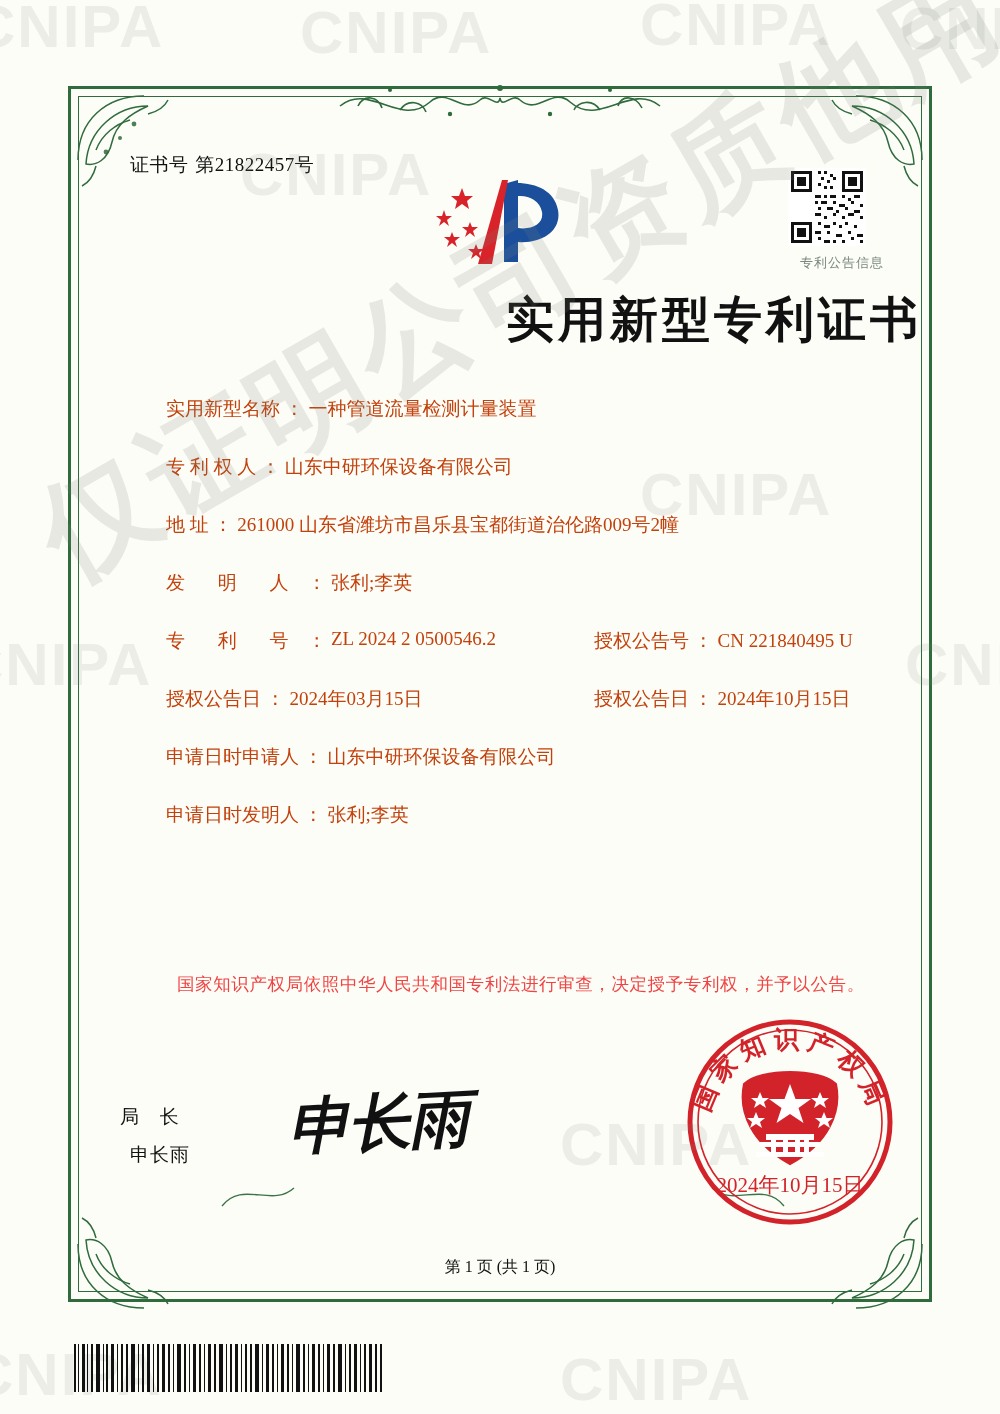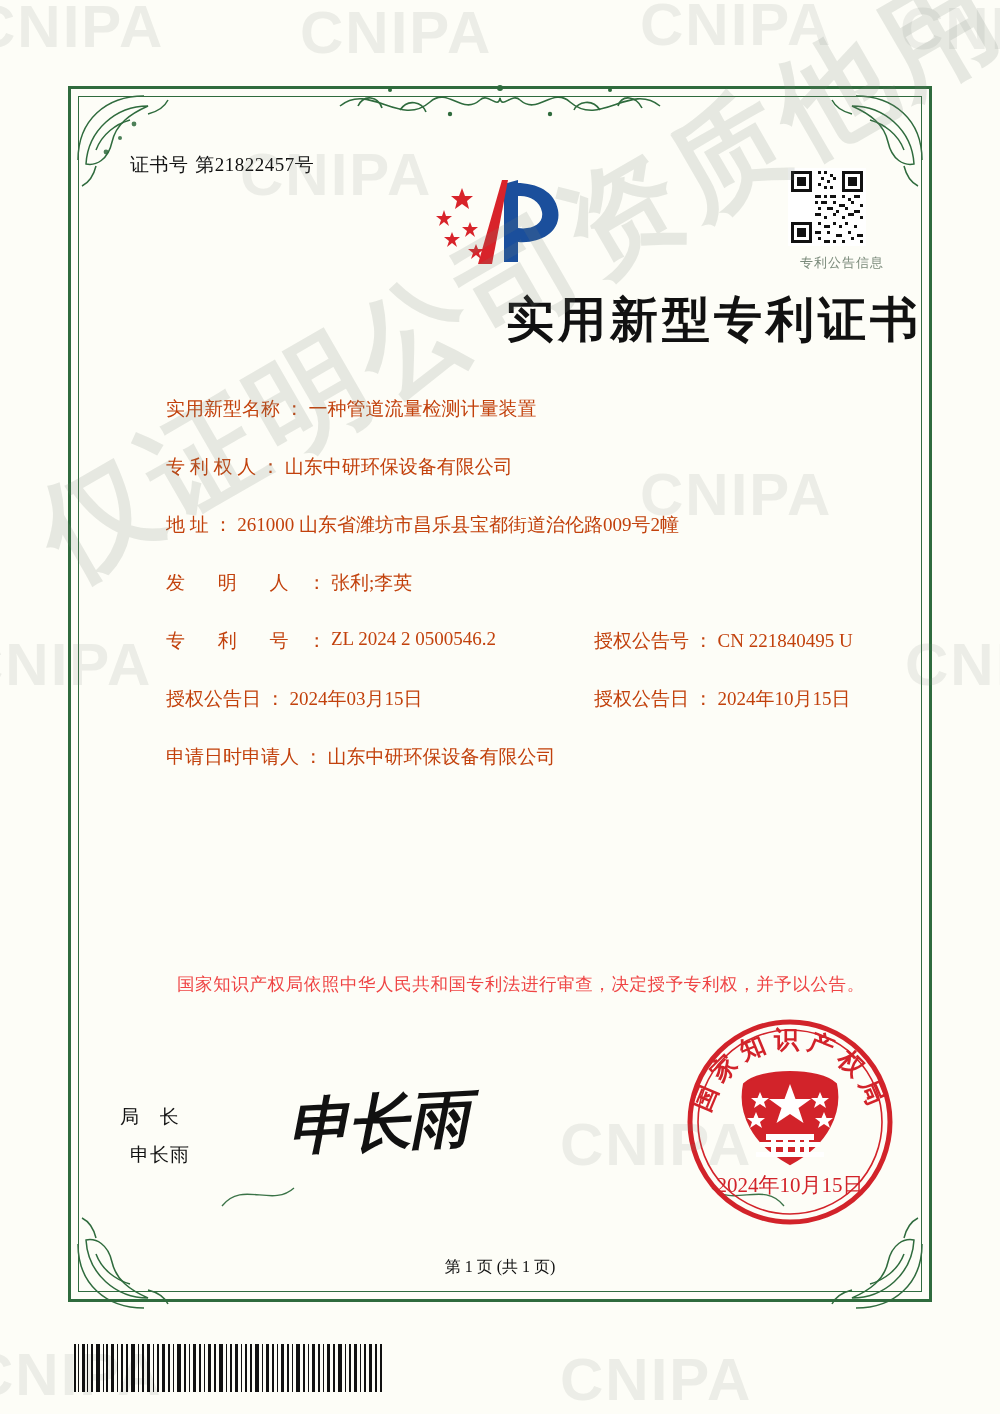--- a/index.html
+++ b/index.html
@@ -451,20 +451,25 @@
         <span>2024年10月15日</span>
       </span>
     </div>
 
     <div class="row">
       <span class="lbl">申请日时申请人</span>
       <span>：</span>
       <span class="val">山东中研环保设备有限公司</span>
     </div>
 
+    <div class="row">
+      <span class="lbl">申请日时发明人</span>
+      <span>：</span>
+      <span class="val">张利;李英</span>
+    </div>
   </div>
 
   <div class="statement">
     <div class="l1">国家知识产权局依照中华人民共和国专利法进行审查，决定授予专利权，并予以公告。</div>
   </div>
 
   <div class="sig-label">局 长</div>
   <div class="sig-name">申长雨</div>
   <div class="sig-script">申长雨</div>
 

